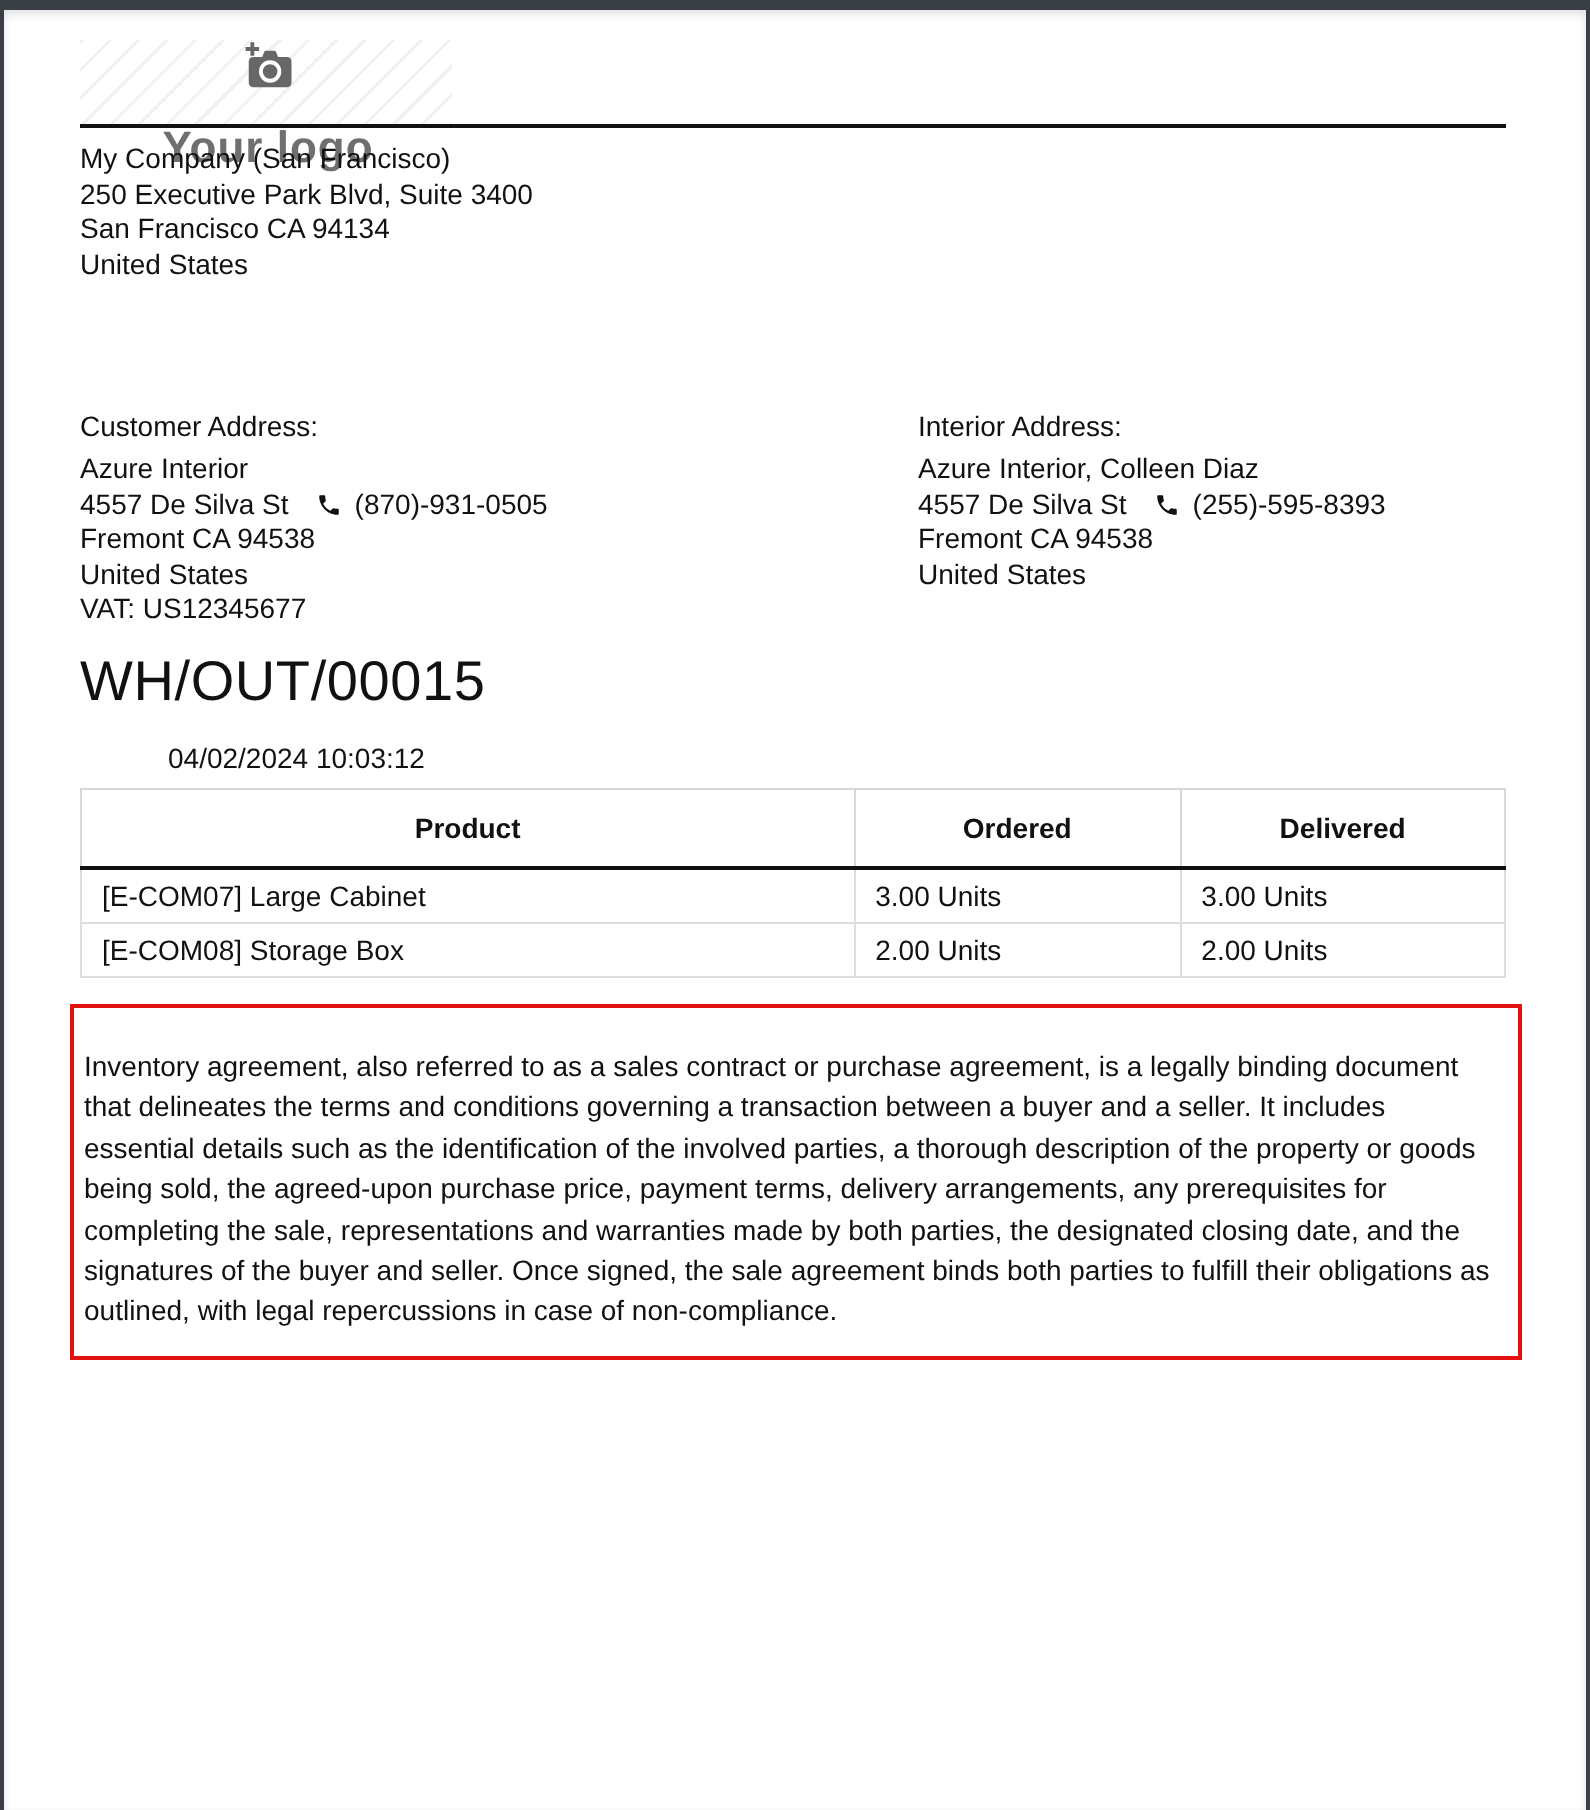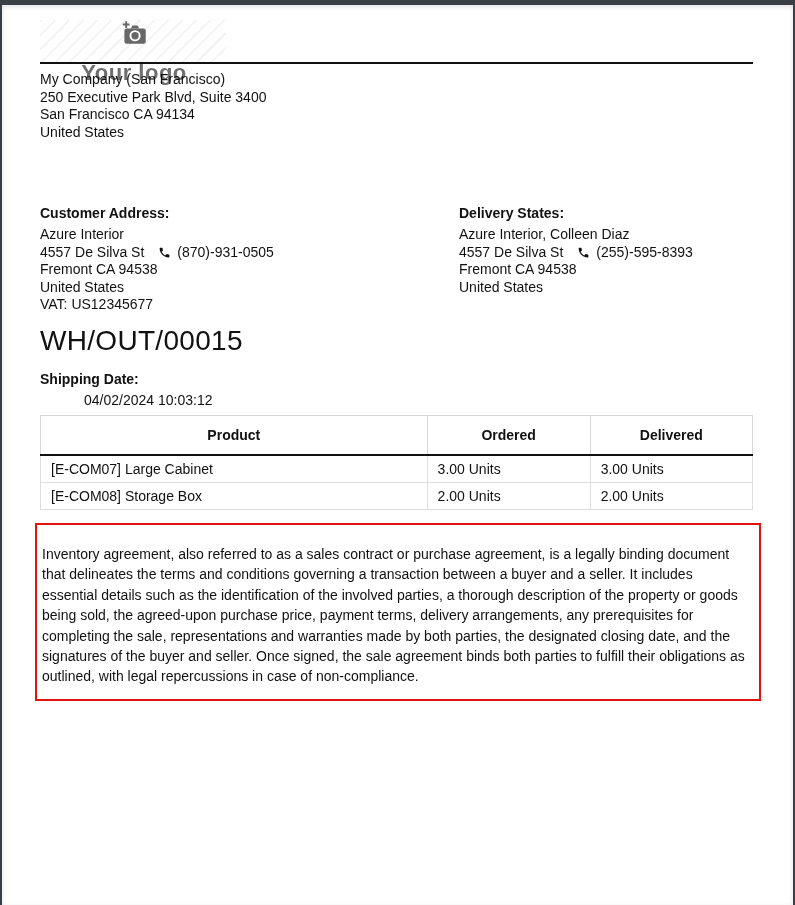--- a/index.html
+++ b/index.html
@@ -33,21 +33,21 @@
     font-size: 22px; font-weight: bold; color: #6f6f6f; letter-spacing: 0.5px;
     white-space: nowrap;
   }
   .header-rule { border-bottom: 2px solid #111; width: 100%; margin-top: 0px; }
   .company-block { margin-top: 7px; font-size: 14px; line-height: 17.5px; }
 
   
   .addresses { display: flex; margin-top: 64px; }
   .addr-col-left { width: 419px; flex: 0 0 419px; }
   .addr-col-right { flex: 1; }
-  .addr-label { font-weight: bold; font-size: 14px; margin-bottom: 5px; }
+  .addr-label { font-weight: normal; font-size: 14px; margin-bottom: 5px; }
   .addr-line { font-size: 14px; line-height: 17.5px; }
   .street-line { display: flex; align-items: flex-start; }
   .phone-wrap { display: inline-flex; align-items: center; gap: 6px; margin-left: 14px; }
   .phone-wrap svg { display: block; }
 
   
   .doc-title { font-size: 28px; font-weight: 400; margin-top: 11px; letter-spacing: 0.3px; }
   .shipping { margin-top: 14px; }
   .ship-label { font-weight: bold; font-size: 14px; }
   .ship-value { font-size: 14px; margin-top: 5px; margin-left: 44px; }
@@ -118,42 +118,41 @@
             </span>
             <span>(870)-931-0505</span>
           </span>
         </div>
         <div class="addr-line">Fremont CA 94538</div>
         <div class="addr-line">United States</div>
         <div class="addr-line">VAT: US12345677</div>
       </div>
 
       <div class="addr-col-right">
-        <div class="addr-label">Delivery States:</div>
+        <div class="addr-label">Interior Address:</div>
         <div class="addr-line">Azure Interior, Colleen Diaz</div>
         <div class="addr-line street-line">
           <span>4557 De Silva St</span>
           <span class="phone-wrap">
             <span>
               <svg width="13" height="13" viewBox="0 0 24 24" fill="#111111">
                 <path d="M6.62 10.79c1.44 2.83 3.76 5.14 6.59 6.59l2.2-2.2c.27-.27.67-.36 1.02-.24 1.12.37 2.33.57 3.57.57.55 0 1 .45 1 1V20c0 .55-.45 1-1 1-9.39 0-17-7.61-17-17 0-.55.45-1 1-1h3.5c.55 0 1 .45 1 1 0 1.25.2 2.45.57 3.57.11.35.03.74-.25 1.02l-2.2 2.2z"></path>
               </svg>
             </span>
             <span>(255)-595-8393</span>
           </span>
         </div>
         <div class="addr-line">Fremont CA 94538</div>
         <div class="addr-line">United States</div>
       </div>
     </div>
 
     <h1 class="doc-title">WH/OUT/00015</h1>
 
     <div class="shipping">
-      <div class="ship-label">Shipping Date:</div>
       <div class="ship-value">04/02/2024 10:03:12</div>
     </div>
 
     <table class="moves">
       <thead>
         <tr>
           <th class="col-product">Product</th>
           <th class="col-ordered">Ordered</th>
           <th class="col-delivered">Delivered</th>
         </tr>

